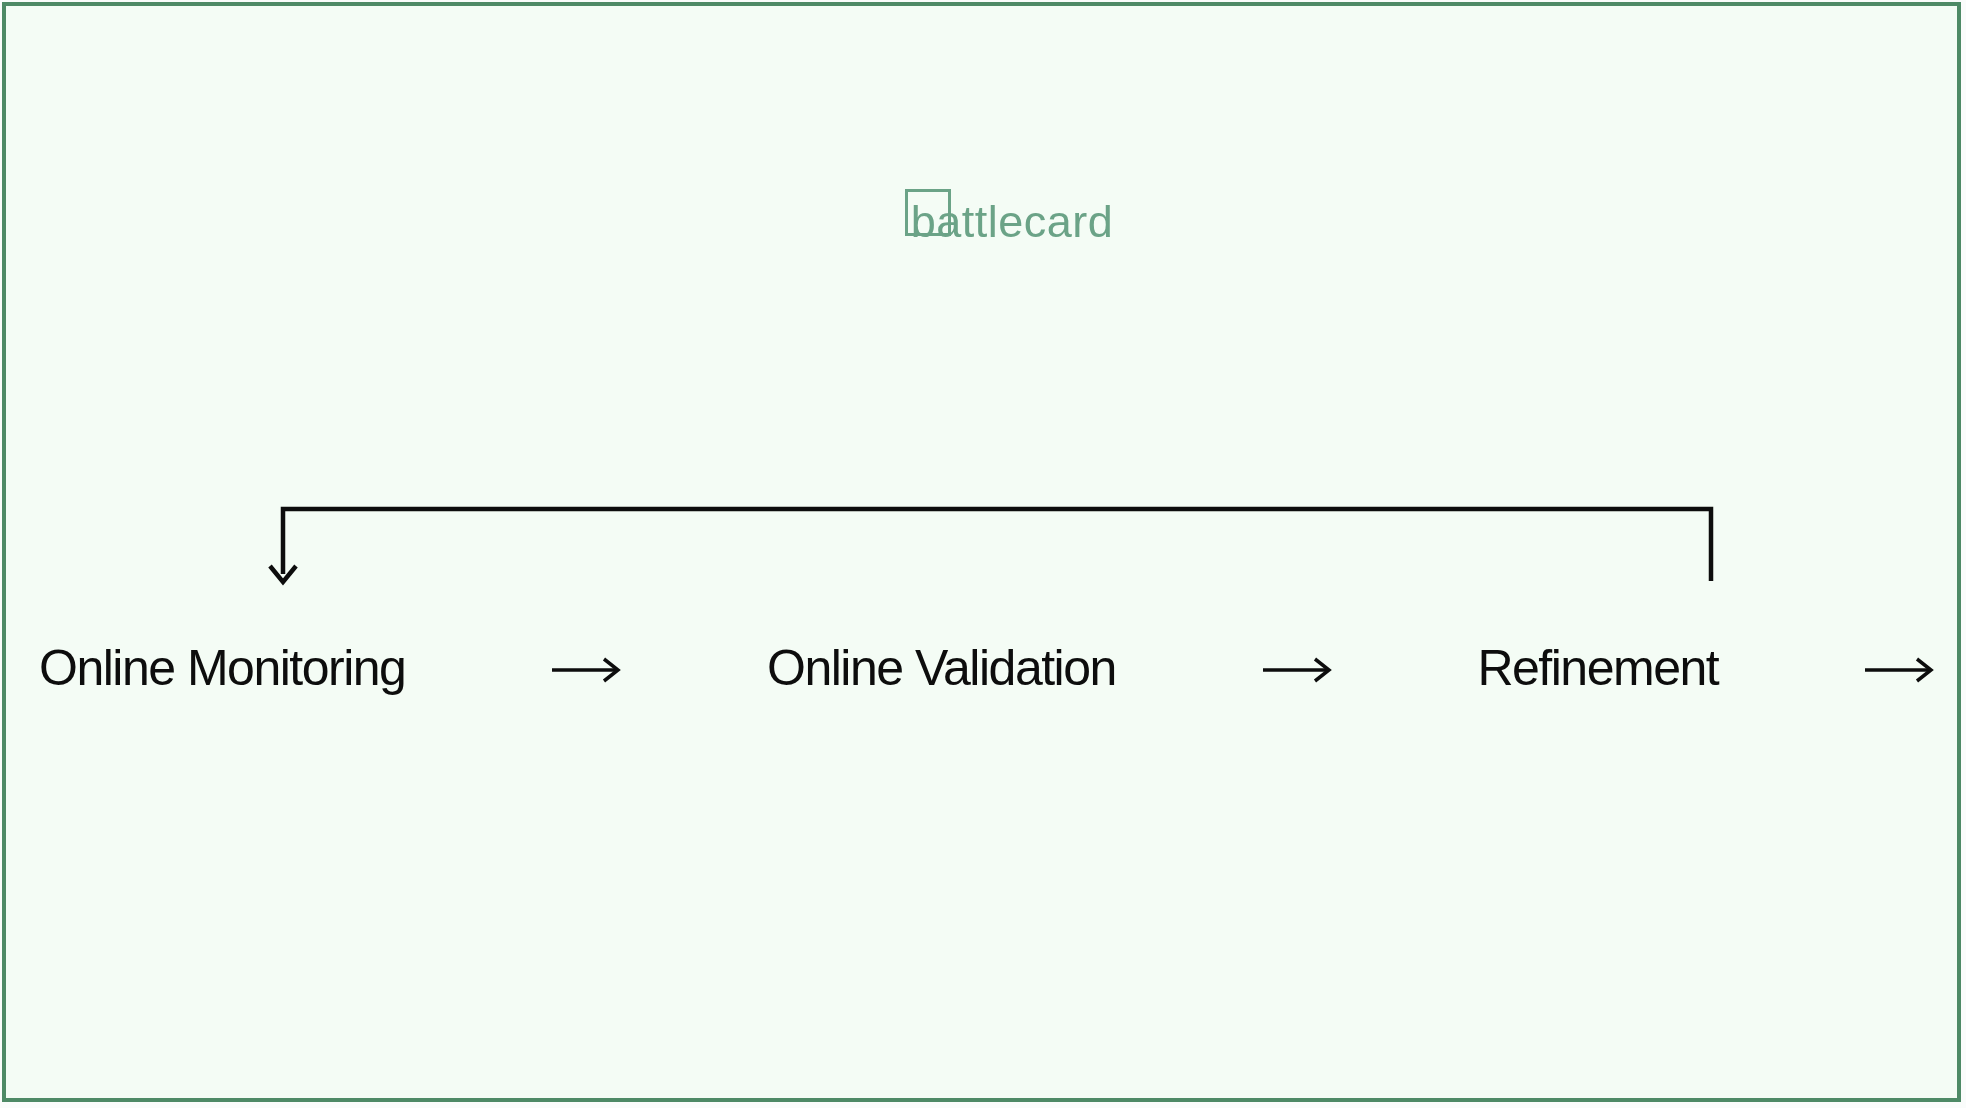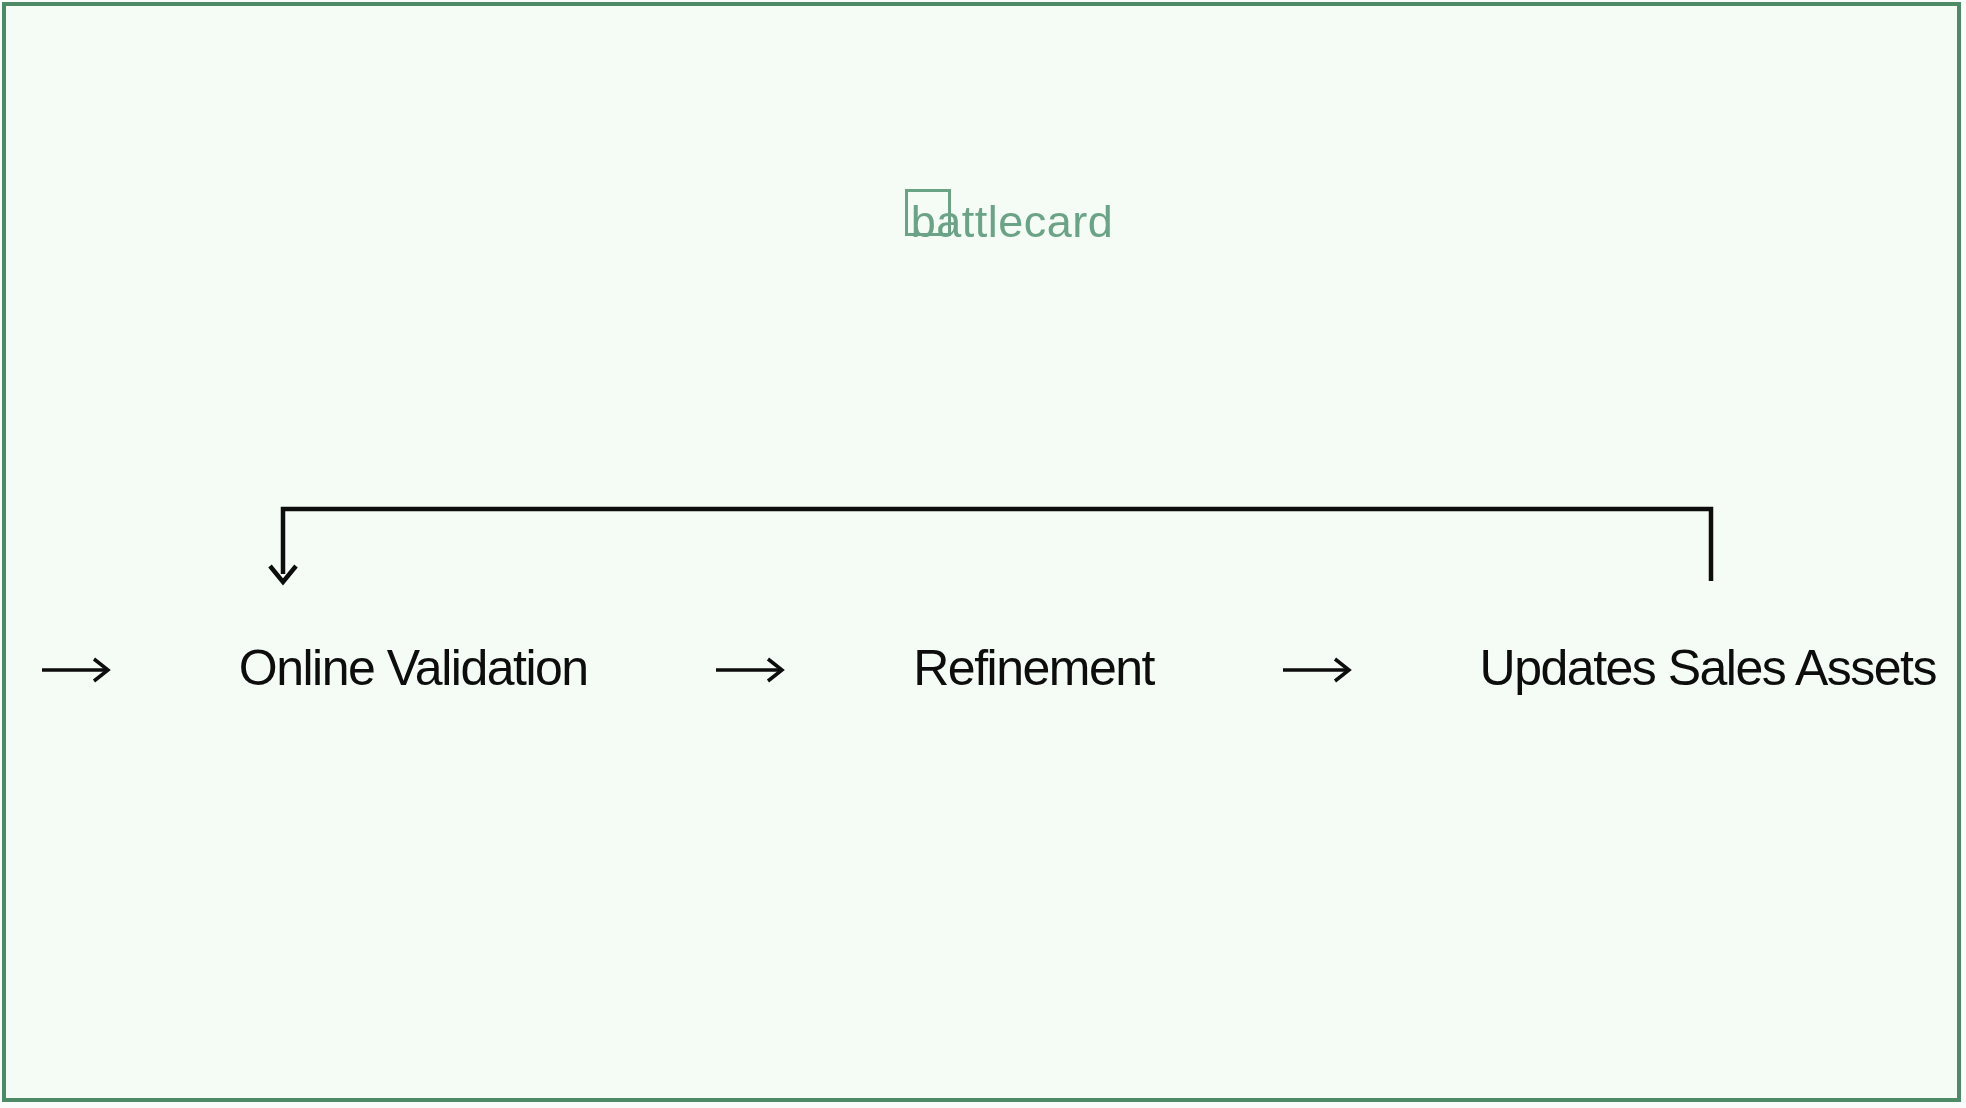--- a/index.html
+++ b/index.html
@@ -79,36 +79,36 @@
       <span class="logo-text">battlecard</span>
     </div>
   </div>
 
   <svg class="loop" viewBox="0 0 1966 1108" aria-hidden="true">
     <path d="M1705 575 L1705 503 L277 503 L277 568"></path>
     <polyline points="264,560 277,576 290,560"></polyline>
   </svg>
 
   <div class="flow-row">
+    <span class="step">Online Monitoring</span>
 
     <svg class="arrow-icon" width="74" height="28" viewBox="0 0 74 28" aria-hidden="true">
       <line x1="3" y1="14" x2="68" y2="14"></line>
       <polyline points="55,3 69,14 55,25"></polyline>
     </svg>
 
     <span class="step">Online Validation</span>
 
     <svg class="arrow-icon" width="74" height="28" viewBox="0 0 74 28" aria-hidden="true">
       <line x1="3" y1="14" x2="68" y2="14"></line>
       <polyline points="55,3 69,14 55,25"></polyline>
     </svg>
 
     <span class="step">Refinement</span>
 
     <svg class="arrow-icon" width="74" height="28" viewBox="0 0 74 28" aria-hidden="true">
       <line x1="3" y1="14" x2="68" y2="14"></line>
       <polyline points="55,3 69,14 55,25"></polyline>
     </svg>
 
-    <span class="step">Updates Sales Assets</span>
   </div>
 
 </div>
 
 </body></html>

